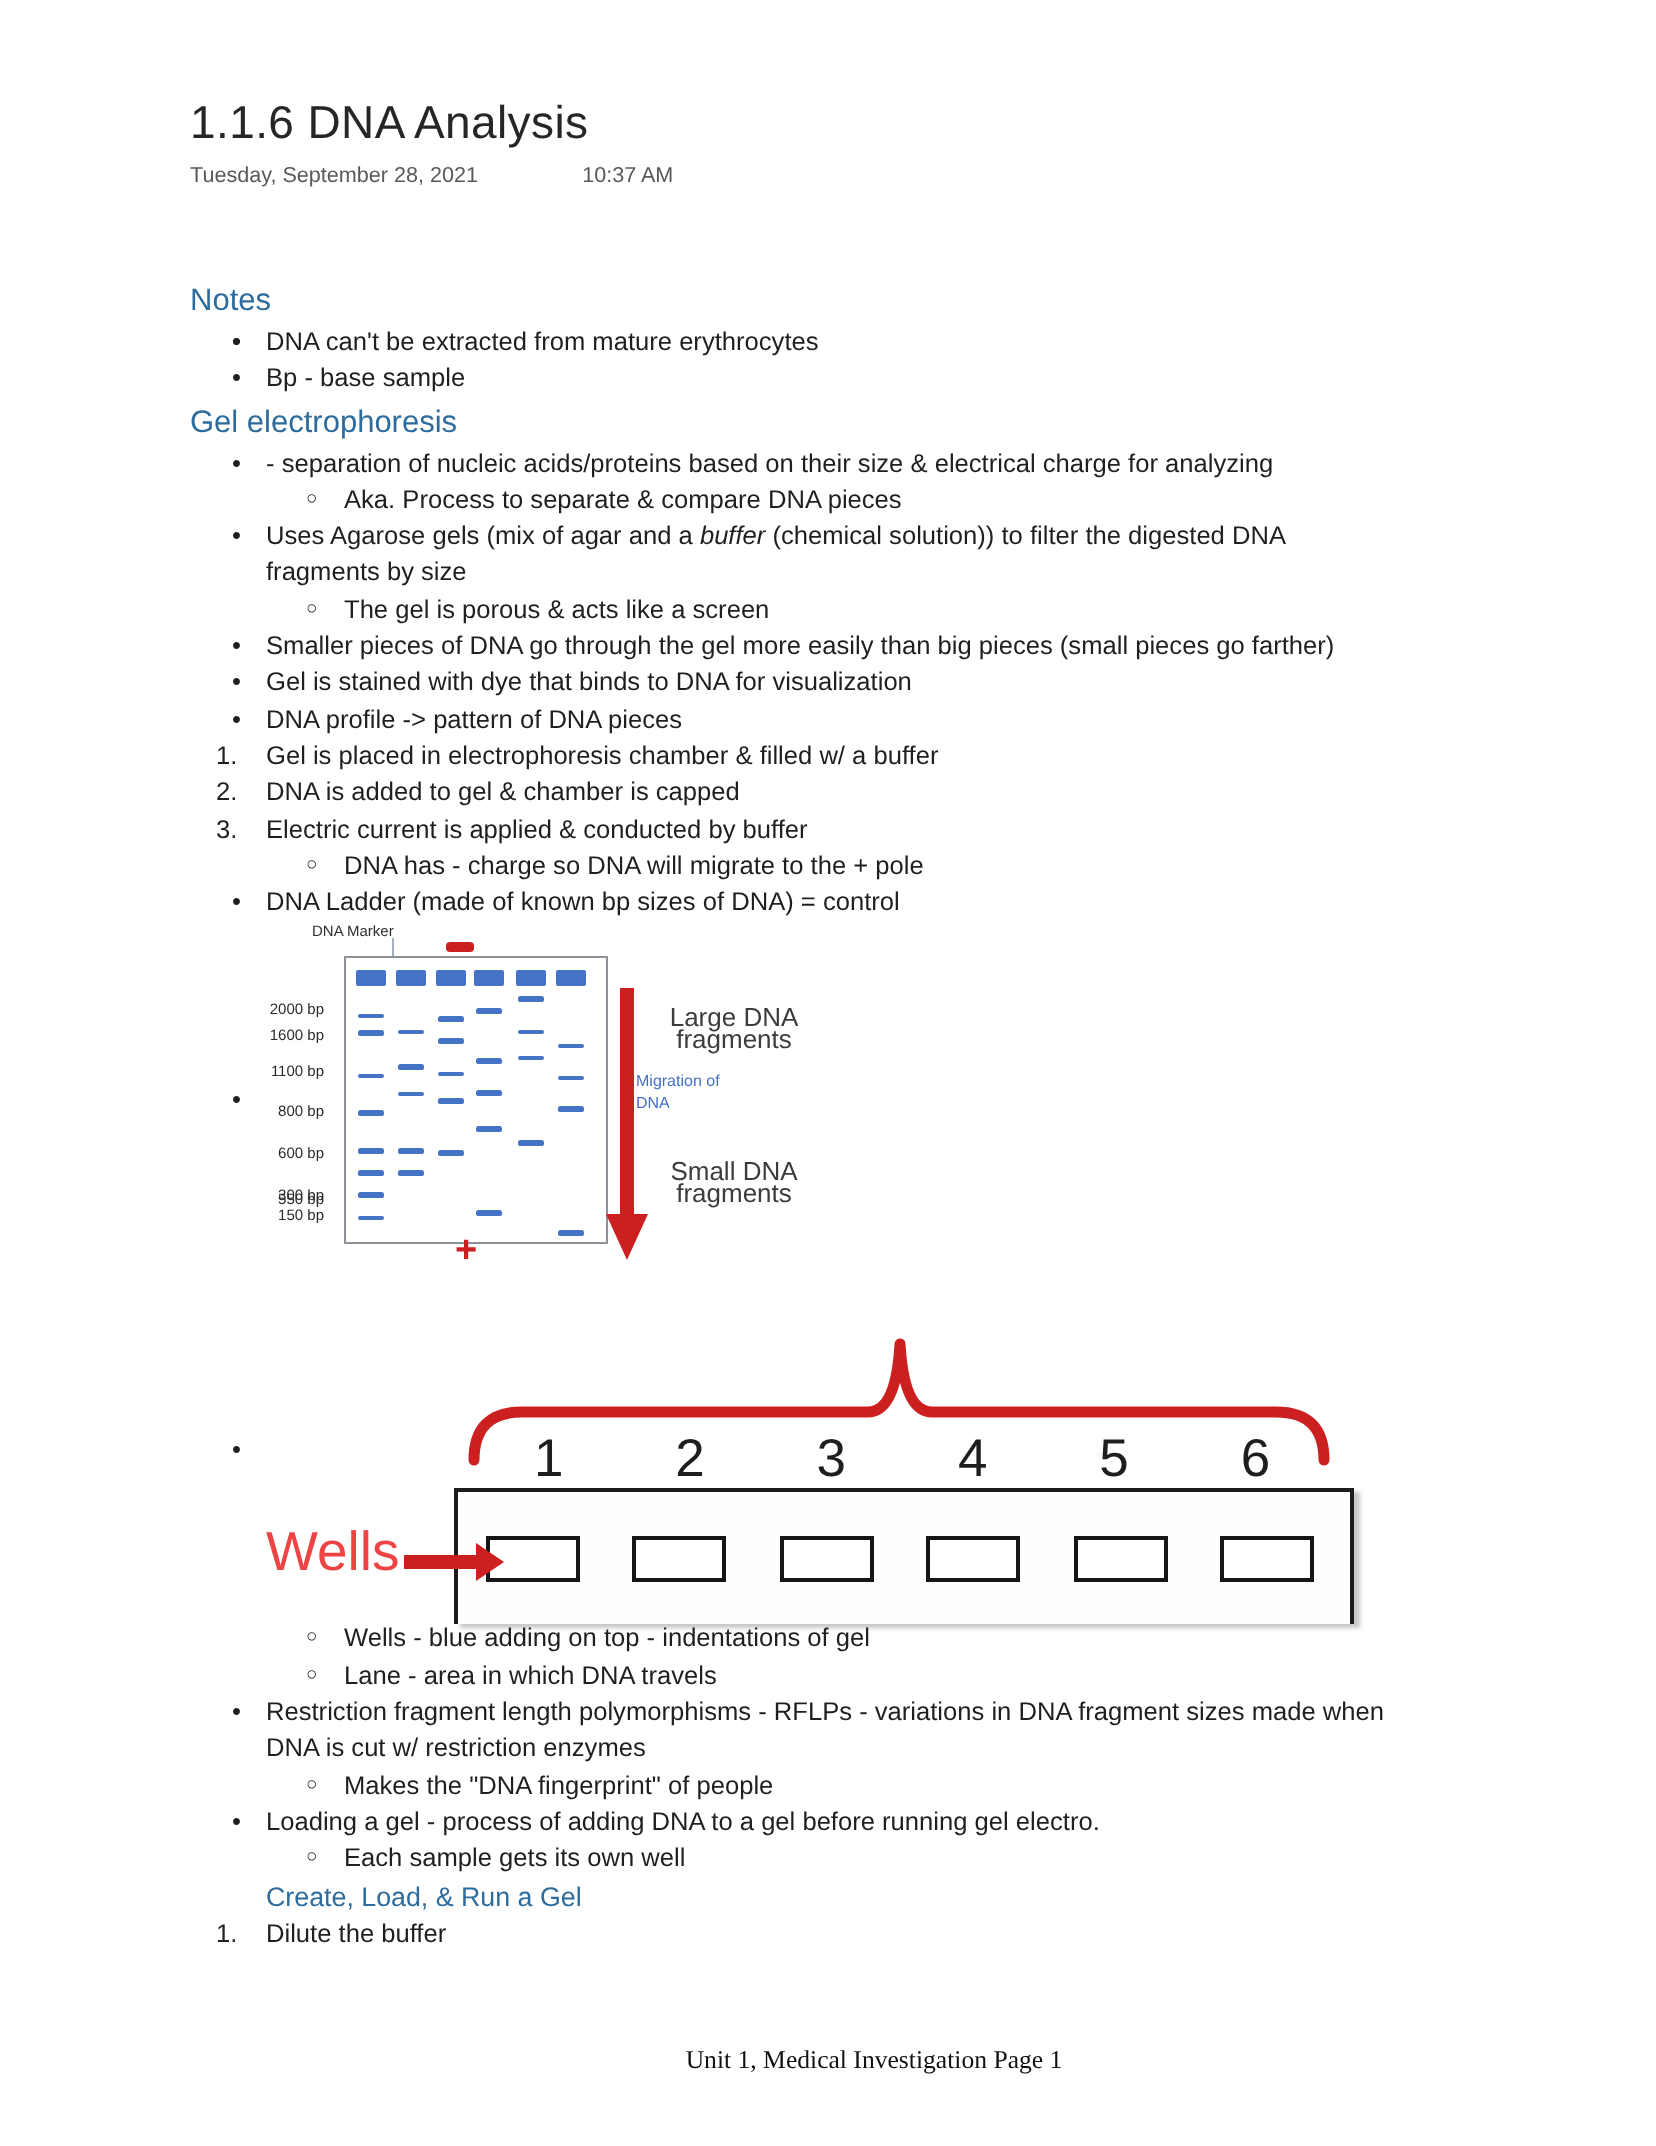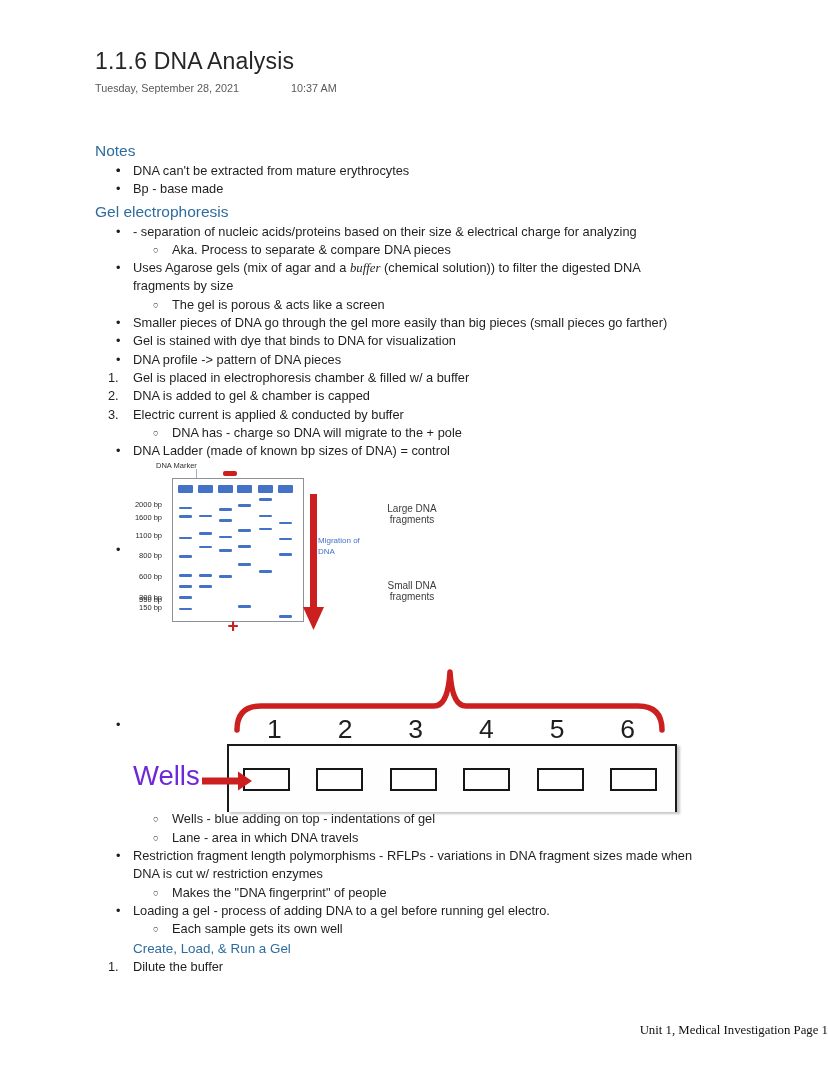--- a/index.html
+++ b/index.html
@@ -27,59 +27,59 @@
   
   .gel-fig{position:relative; width:300px; height:180px; margin-left:-7px; font-family:"Liberation Sans","DejaVu Sans",sans-serif;}
   .gel-fig .marker-label{position:absolute; left:30px; top:1px; font-size:7.5px; color:#2f2f2f;}
   .gel-fig .leader{position:absolute; left:70px; top:9px; width:1px; height:16px; background:#9fb0c6;}
   .gel-fig .minus-bar{position:absolute; left:97px; top:11px; width:14px; height:4.5px; background:var(--red); border-radius:2px;}
   .gel-box{position:absolute; left:46px; top:18px; width:130px; height:142px; border:1px solid #8d9299; background:#fff;}
   .gel-well{position:absolute; top:6px; width:15px; height:8px; background:var(--band); border-radius:1px;}
   .gel-band{position:absolute; width:13px; height:2.6px; background:var(--band); border-radius:1.3px;}
   .bp{position:absolute; left:0; width:36px; text-align:right; font-size:7.5px; color:#2a2a2a; line-height:8px;}
   .gel-arrow{position:absolute; left:176px; top:34px;}
-  .lbl-dark{position:absolute; width:90px; text-align:center; font-size:10px; line-height:10.5px; color:#3c3c3c;margin-left:45px;}
+  .lbl-dark{position:absolute; width:90px; text-align:center; font-size:13px; line-height:10.5px; color:#3c3c3c;}
   .lbl-large{left:196px; top:44px;}
   .lbl-small{left:196px; top:121px;}
   .lbl-migration{position:absolute; left:192px; top:76px; width:54px; font-size:8px; line-height:10.5px; color:var(--band);}
   .plus-sym{position:absolute; left:94px; top:155px; width:26px; text-align:center; font-size:19px; font-weight:900; color:var(--red);}
   
   .lanes-fig{position:relative; width:565px; height:170px; font-family:"Liberation Sans","DejaVu Sans",sans-serif;}
   .lanes-title{position:absolute; left:237px; top:0; width:160px; text-align:center; font-size:27px; color:#1a1a1a;}
   .lanes-brace{position:absolute; left:0; top:0;}
   .lane-numbers{position:absolute; left:106px; top:74px; width:424px; display:flex;}
   .lane-numbers span{flex:1; text-align:center; font-size:26.5px; color:#1e1e1e;}
   .lanes-box{position:absolute; left:94px; top:104px; width:446px; height:66px; border:2.6px solid #1b1b1b; border-bottom:none; background:#fefefe; box-shadow:3px 2px 2px rgba(130,130,130,.45);}
   .wells-row{position:absolute; left:96px; top:128px; width:442px; box-sizing:border-box; padding:0 14px; display:flex; justify-content:space-between;}
   .well-box{width:47px; height:23px; border:2.6px solid #161616; background:#fff; box-sizing:border-box;}
-  .wells-label{position:absolute; left:0; top:120px; font-size:27.5px; color:#6d28d9;}
+  .wells-label{position:absolute; left:0; top:120px; font-size:27.5px; color:#ef4444;}
   .wells-arrow{position:absolute; left:69px; top:130px;}
   
-  .footer{position:absolute; left:0; right:0; bottom:8px; text-align:right;
+  .footer{position:absolute; left:0; right:0; bottom:8px; text-align:center;
     font-family:"Liberation Serif","DejaVu Serif",serif; font-size:12.8px; color:#111;padding-left:46px;}
 </style>
 </head>
 <body>
 
 <div class="page">
   <div class="inner">
     <h1 class="title">1.1.6 DNA Analysis</h1>
     <div class="meta">
       <span>Tuesday, September 28, 2021</span>
       <span>10:37 AM</span>
     </div>
     <div class="notes">
         <div class="nb-h2">Notes</div>
         <div class="li bullet"><span class="mk mk-bullet">•</span></div>
         <div class="li bullet"><span class="mk mk-bullet">•</span><span class="txt">DNA can't be extracted from mature erythrocytes</span></div>
-        <div class="li bullet"><span class="mk mk-bullet">•</span><span class="txt">Bp - base made</span></div>
+        <div class="li bullet"><span class="mk mk-bullet">•</span><span class="txt">Bp - base sample</span></div>
         <div class="nb-h2">Gel electrophoresis</div>
         <div class="li bullet"><span class="mk mk-bullet">•</span><span class="txt">- separation of nucleic acids/proteins based on their size &amp; electrical charge for analyzing</span></div>
         <div class="li circle"><span class="mk mk-circle">○</span><span class="txt">Aka. Process to separate &amp; compare DNA pieces</span></div>
-        <div class="li bullet"><span class="mk mk-bullet">•</span><span class="txt"><span>Uses Agarose gels (mix of agar and a </span><span style="font-style: italic; font-family: Liberation Serif, serif;">buffer</span><span> (chemical solution)) to filter the digested  DNA fragments by size</span></span></div>
+        <div class="li bullet"><span class="mk mk-bullet">•</span><span class="txt"><span>Uses Agarose gels (mix of agar and a </span><span style="font-style: italic;">buffer</span><span> (chemical solution)) to filter the digested  DNA fragments by size</span></span></div>
         <div class="li circle"><span class="mk mk-circle">○</span><span class="txt">The gel is porous &amp; acts like a screen</span></div>
         <div class="li bullet"><span class="mk mk-bullet">•</span><span class="txt">Smaller pieces of DNA go through the gel more easily than big pieces (small pieces go farther)</span></div>
         <div class="li bullet"><span class="mk mk-bullet">•</span><span class="txt">Gel is stained with dye that binds to DNA for visualization</span></div>
         <div class="li bullet"><span class="mk mk-bullet">•</span><span class="txt">DNA profile -&gt; pattern of DNA pieces</span></div>
         <div class="li number"><span class="mk mk-number">1.</span><span class="txt">Gel is placed in electrophoresis chamber &amp; filled w/ a buffer</span></div>
         <div class="li number"><span class="mk mk-number">2.</span><span class="txt">DNA is added to gel &amp; chamber is capped</span></div>
         <div class="li number"><span class="mk mk-number">3.</span><span class="txt">Electric current is applied &amp; conducted by buffer</span></div>
         <div class="li circle"><span class="mk mk-circle">○</span><span class="txt">DNA has - charge so DNA will migrate to the + pole</span></div>
         <div class="li bullet"><span class="mk mk-bullet">•</span><span class="txt">DNA Ladder (made of known bp sizes of DNA) = control</span></div>
         <div class="fig-li">

